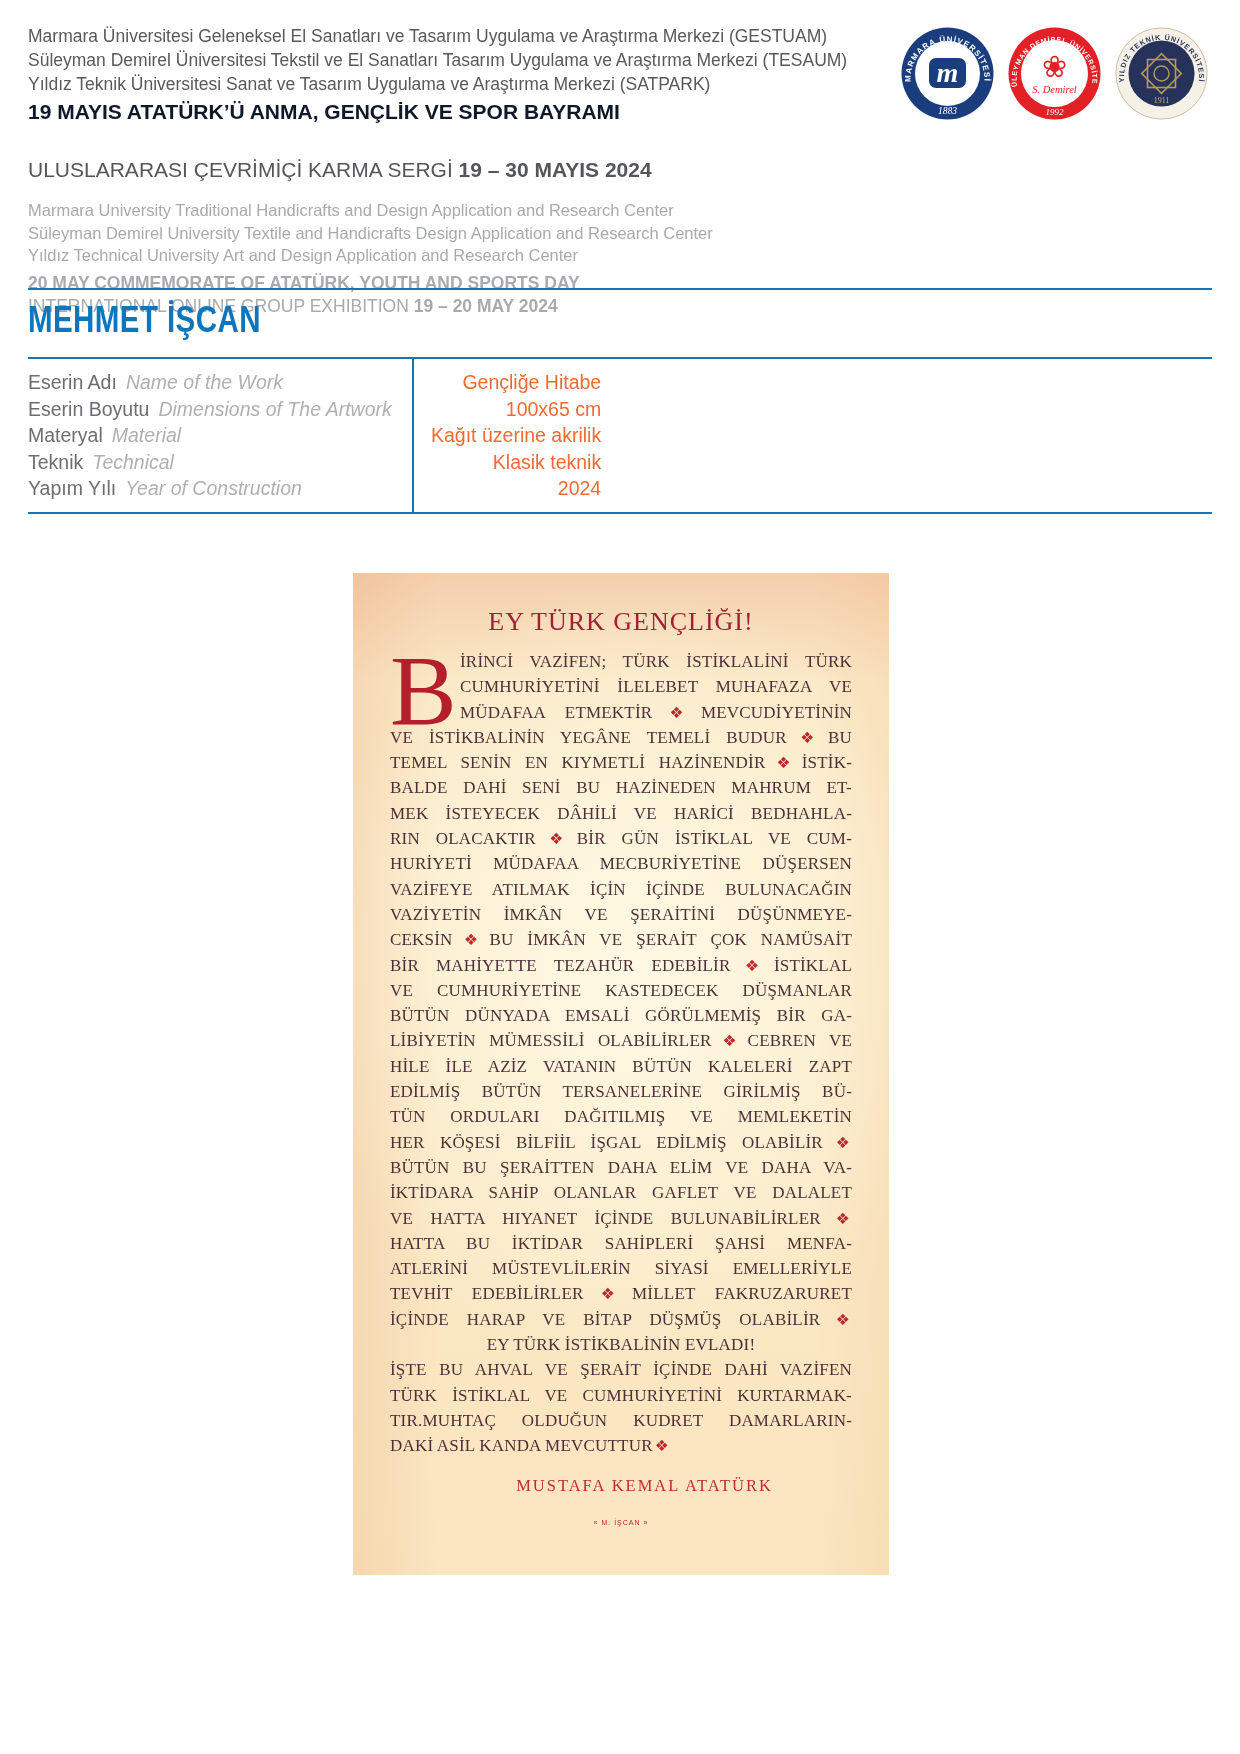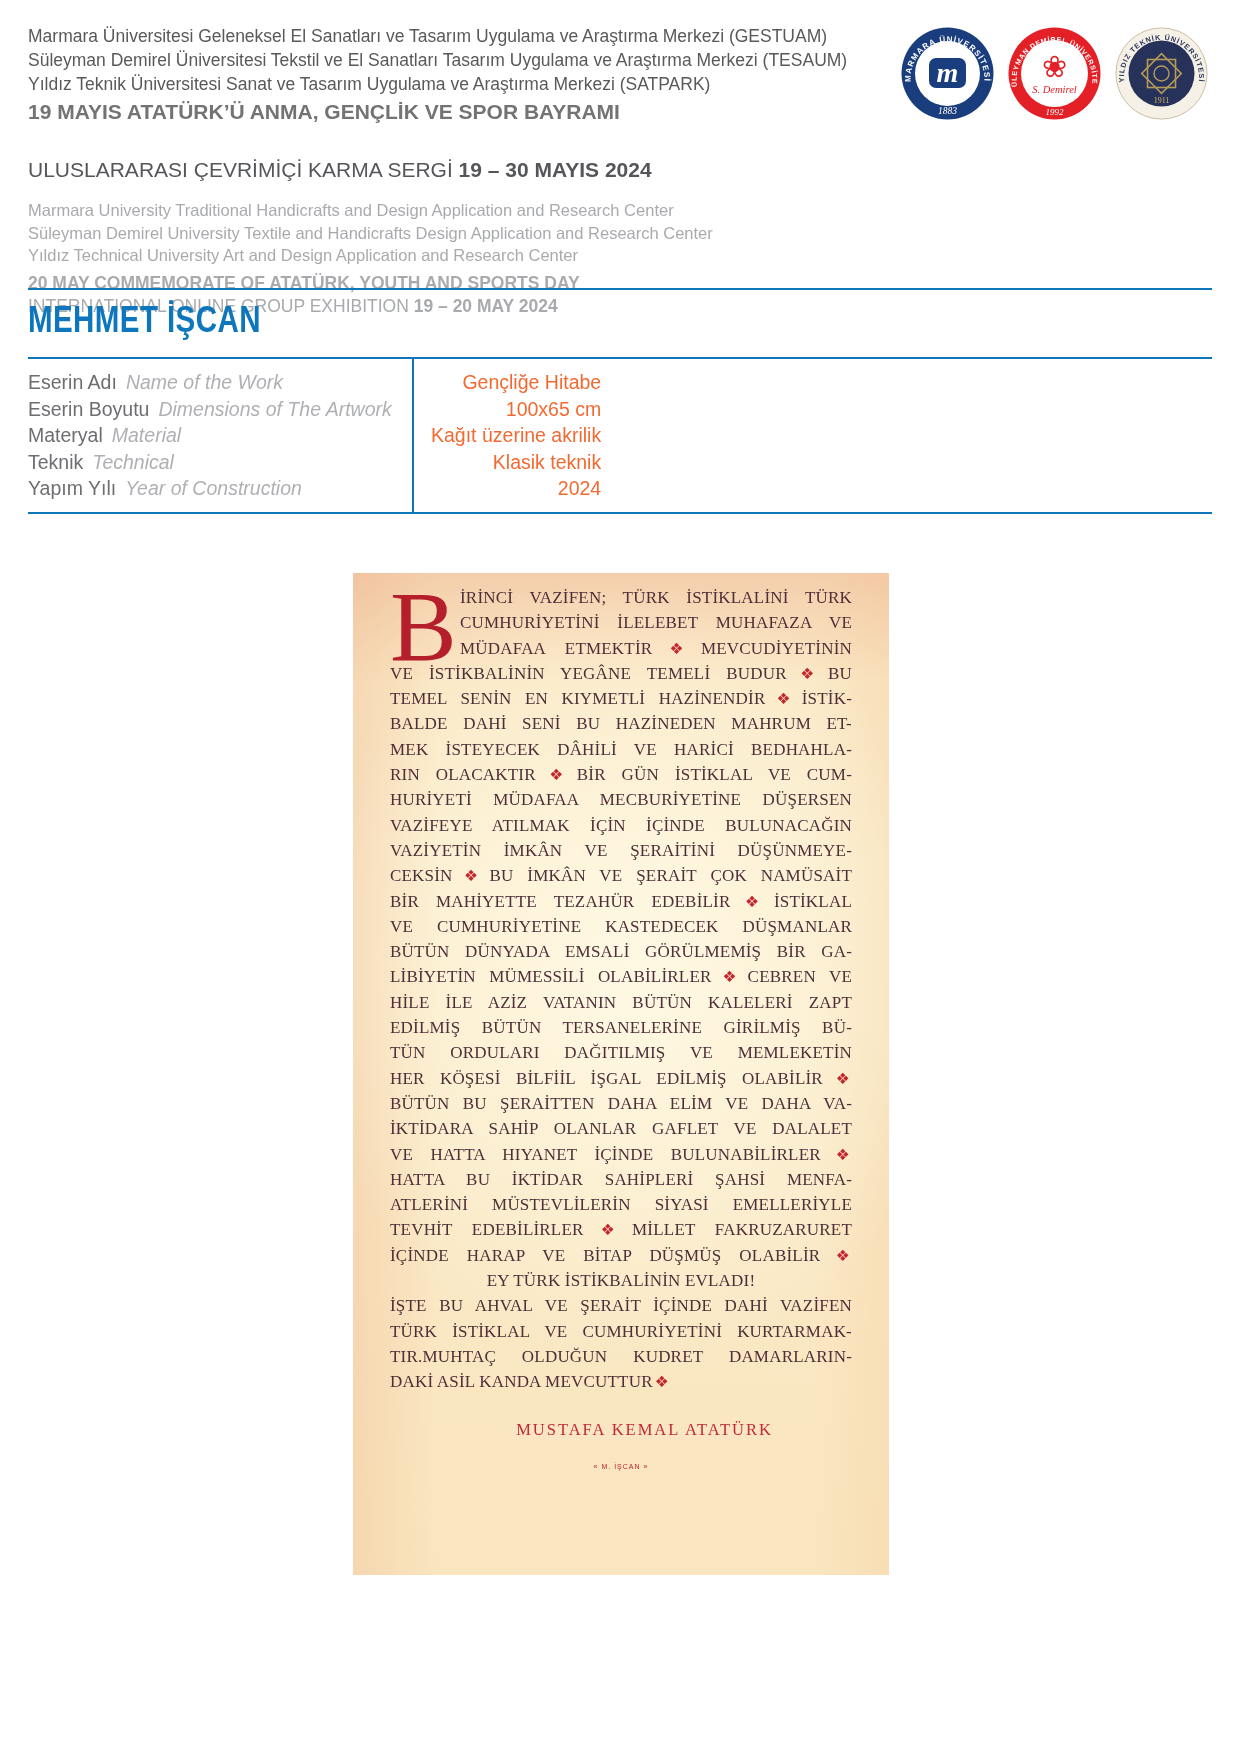--- a/index.html
+++ b/index.html
@@ -2,21 +2,21 @@
 <html><head>
 <meta charset="utf-8">
 <style>
   html,body{margin:0;padding:0;background:#fff;}
   #page{position:relative;width:1240px;height:1754px;background:#ffffff;overflow:hidden;
         font-family:"Liberation Sans",sans-serif;}
 
   
   .hdr{position:absolute;left:28px;top:24px;}
   .org-tr div{font-size:17.5px;line-height:24px;color:#59595c;}
-  .title-tr{margin-top:3px;font-size:21px;font-weight:bold;color:#737373;line-height:26px;}
+  .title-tr{margin-top:3px;font-size:21px;font-weight:bold;color:#0f172a;line-height:26px;}
   .sub-tr{font-size:21px;color:#55565a;line-height:26px;margin-top:32px;}
   .sub-tr .bold{font-weight:bold;}
   .org-en{margin-top:16px;}
   .org-en div{font-size:16.5px;line-height:22.5px;color:#a8aaad;}
   .title-en{margin-top:5px;font-size:17.5px;font-weight:bold;color:#a8aaad;line-height:23px;}
   .sub-en{font-size:17.5px;color:#a8aaad;line-height:23px;}
   .sub-en .bold{font-weight:bold;}
 
   
   .logos{position:absolute;top:27px;right:32px;display:flex;gap:14px;}
@@ -48,21 +48,21 @@
              font-size:26px;letter-spacing:1px;color:#a32134;}
   .art-body{margin:12px 37px 0 37px;font-family:"Liberation Serif",serif;
             font-size:17px;color:#4e2e38;}
   .aline{height:25.3px;line-height:25.3px;text-align:justify;text-align-last:justify;letter-spacing:.2px;}
   .aline.c{text-align:center;text-align-last:center;}
   .aline.l{text-align:left;text-align-last:left;}
   .orn{color:#c1272d;margin:0 2px;font-size:.92em;}
   .dropwrap{position:relative;padding-left:70px;}
   .dropcap{position:absolute;left:0;top:6px;font-size:100px;line-height:72px;
            color:#b51f2b;font-family:"Liberation Serif",serif;}
-  .art-sign{margin-top:25px;text-align:center;font-family:"Liberation Serif",serif;
+  .art-sign{margin-top:17px;text-align:center;font-family:"Liberation Serif",serif;
             font-size:16.5px;letter-spacing:2px;color:#c22a35;padding-left:47px;}
   .art-mark{margin-top:23px;text-align:center;font-family:Liberation Sans, sans-serif;
             font-size:7px;letter-spacing:1px;color:#c0242b;}
 </style>
 </head>
 <body>
 
 <div id="page">
 
   <div class="hdr">
@@ -136,20 +136,21 @@
   <div class="details-r">
     <div class="row">Gençliğe Hitabe</div>
     <div class="row">100x65 cm</div>
     <div class="row">Kağıt üzerine akrilik</div>
     <div class="row">Klasik teknik</div>
     <div class="row">2024</div>
   </div>
   <div class="rule" id="rule3"></div>
 
   <div class="artwork">
+    <div class="art-title">EY TÜRK GENÇLİĞİ!</div>
     <div class="art-body">
       <div class="dropwrap">
         <span class="dropcap">B</span>
         <div id="dropLines">
             <div class="aline j"><span>İRİNCİ VAZİFEN; TÜRK İSTİKLALİNİ TÜRK</span></div>
             <div class="aline j"><span>CUMHURİYETİNİ İLELEBET MUHAFAZA VE</span></div>
             <div class="aline j"><span>MÜDAFAA ETMEKTİR</span><span class="orn">❖</span><span>MEVCUDİYETİNİN</span></div>
           </div>
       </div>
       <div id="bodyLines">

